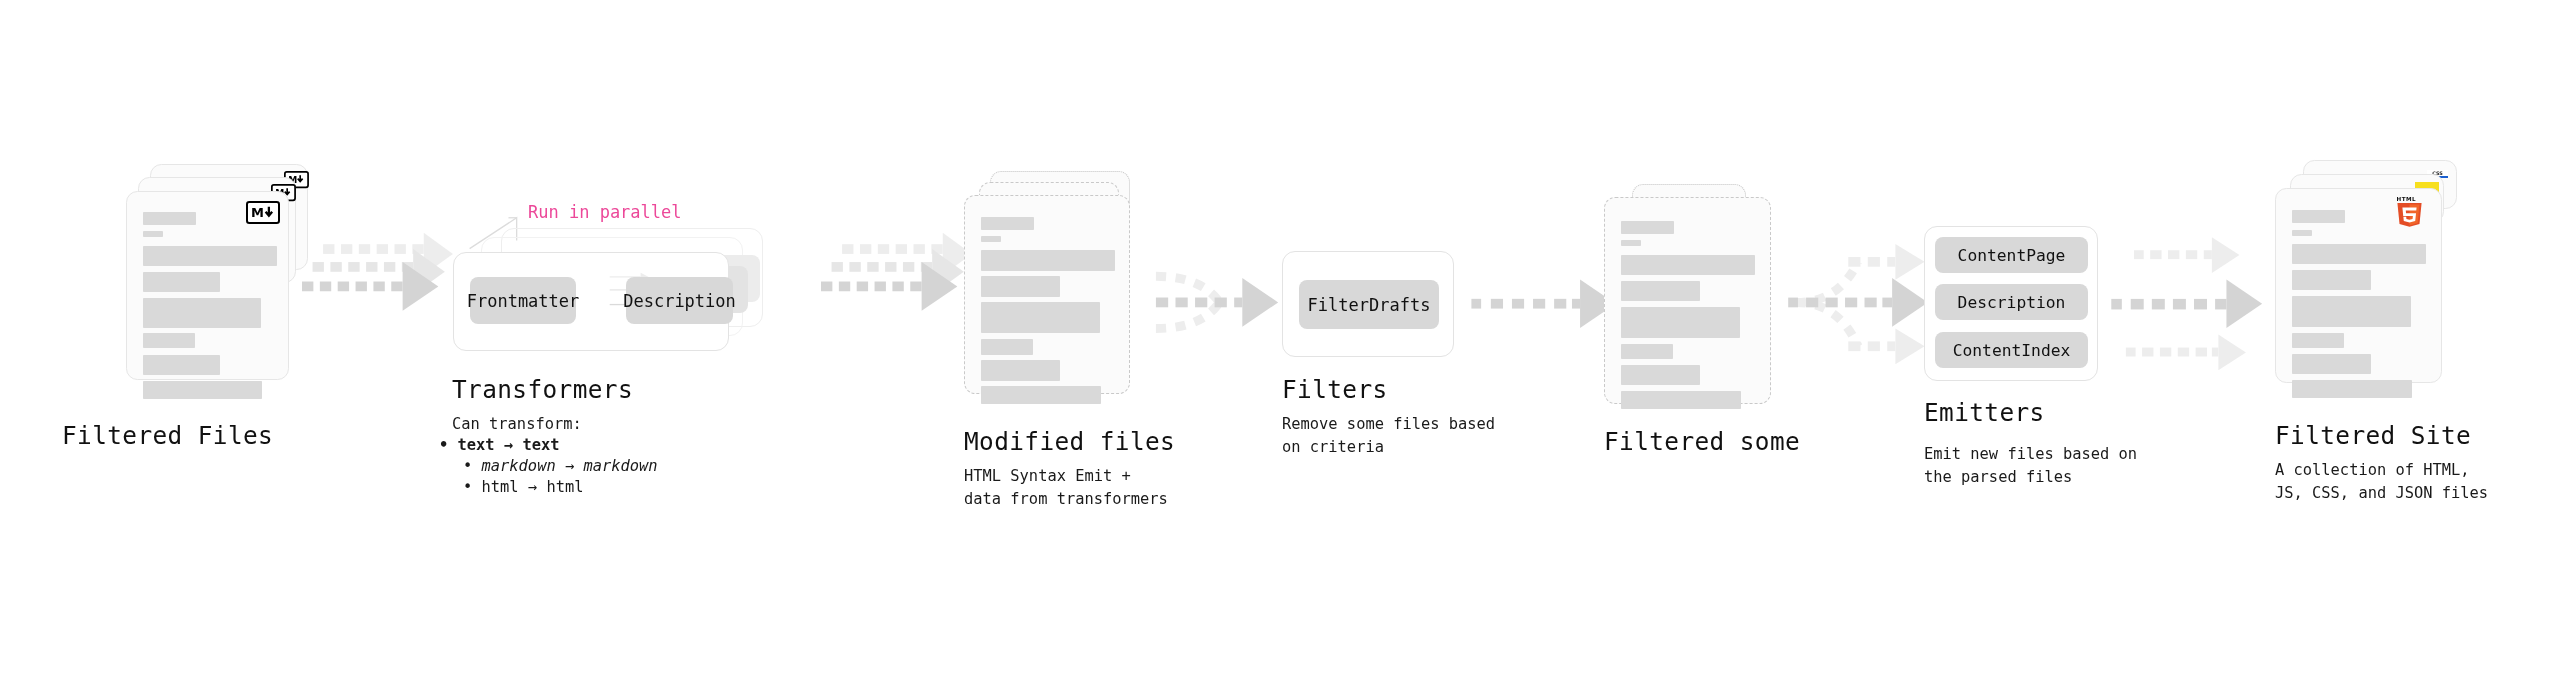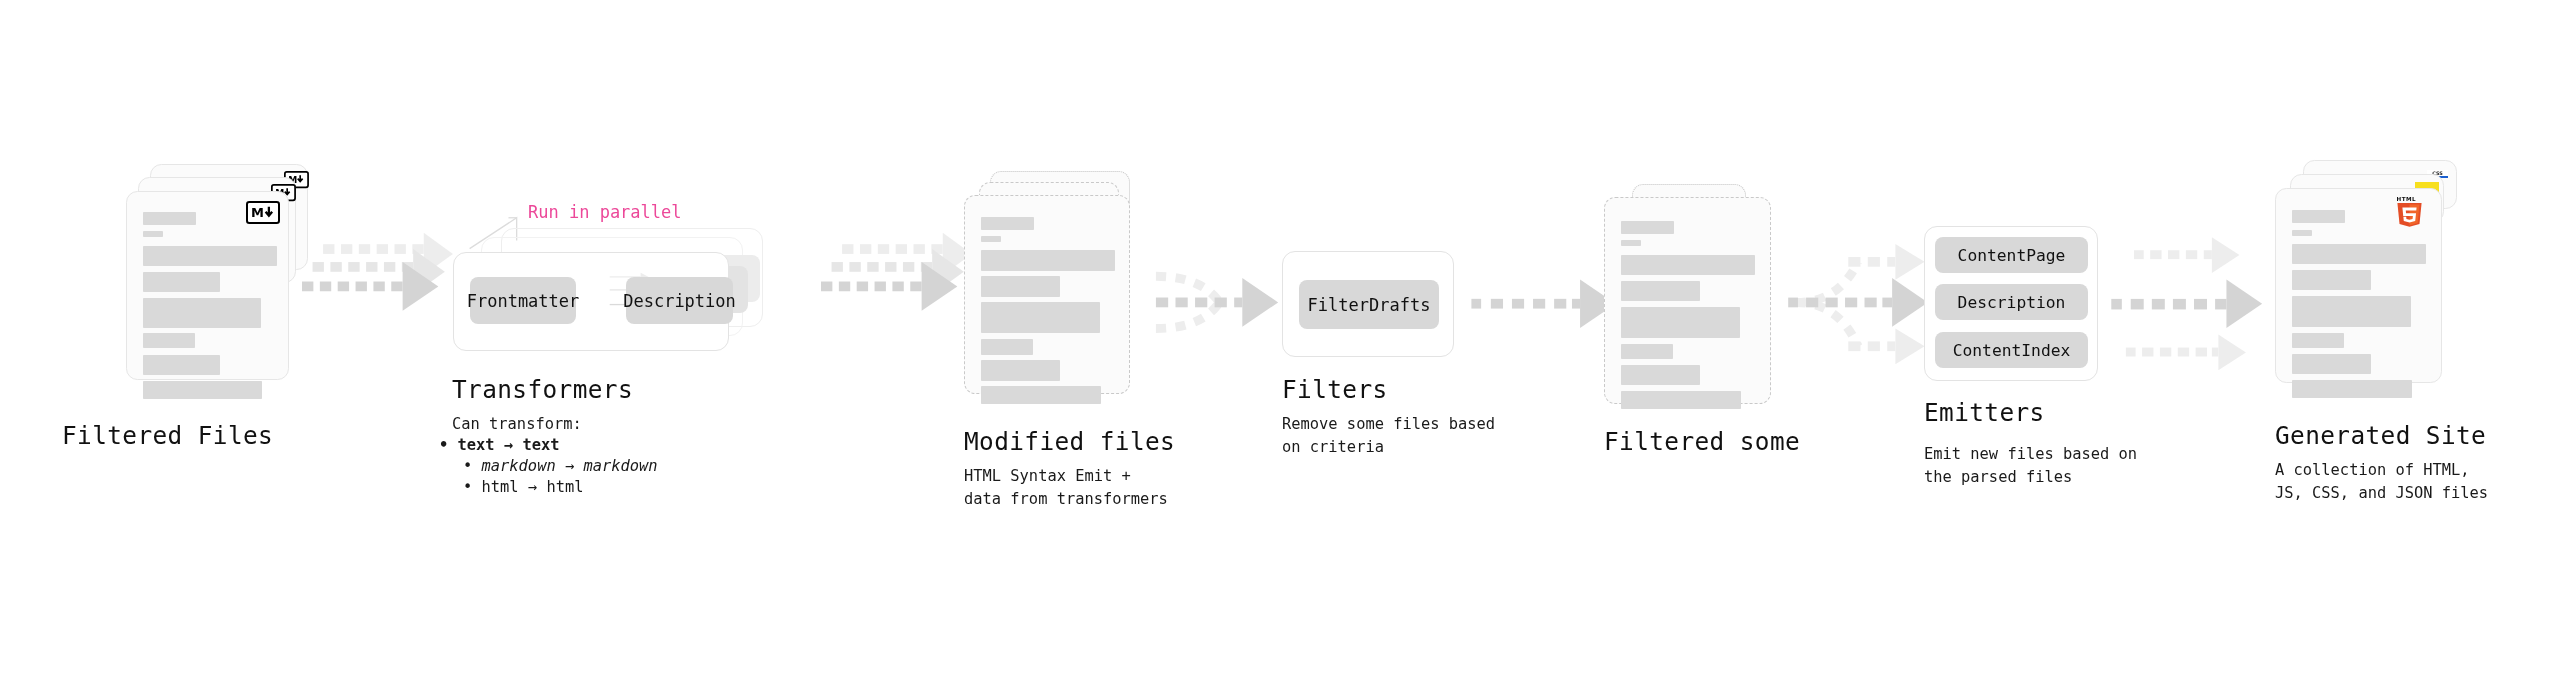--- a/index.html
+++ b/index.html
@@ -391,19 +391,19 @@
       </div>
       <div class="badge html5" style="left:120px;top:34px;">
         <svg width="29" height="32.5" viewBox="0 0 36 40" aria-hidden="true">
           <text x="2" y="8" font-family="DejaVu Sans, Liberation Sans, sans-serif" font-size="7" font-weight="bold" fill="#111" letter-spacing="0.5">HTML</text>
           <path d="M3 11 L33 11 L30.4 37 L18 40.5 L5.6 37 Z" fill="#e44d26"></path>
           <path d="M18 13 L18 38.8 L28.2 35.9 L30.4 13 Z" fill="#f16529"></path>
           <path d="M9.2 16.5 L26.8 16.5 L26.4 20.3 L13.4 20.3 L13.7 23.6 L26.1 23.6 L25.1 33.2 L18 35.2 L10.9 33.2 L10.4 28.2 L13.9 28.2 L14.2 30.8 L18 31.8 L21.8 30.8 L22.2 27.1 L10.2 27.1 Z" fill="#ffffff"></path>
         </svg>
       </div>
     </div>
-    <div class="title" style="position:absolute;left:2275px;top:421px;">Generated Site</div>
+    <div class="title" style="position:absolute;left:2275px;top:421px;">Filtered Site</div>
     <div class="desc" style="position:absolute;left:2275px;top:459px;">A collection of HTML,
 JS, CSS, and JSON files</div>
   </div>
 
 </div>
 
 
 </body></html>

